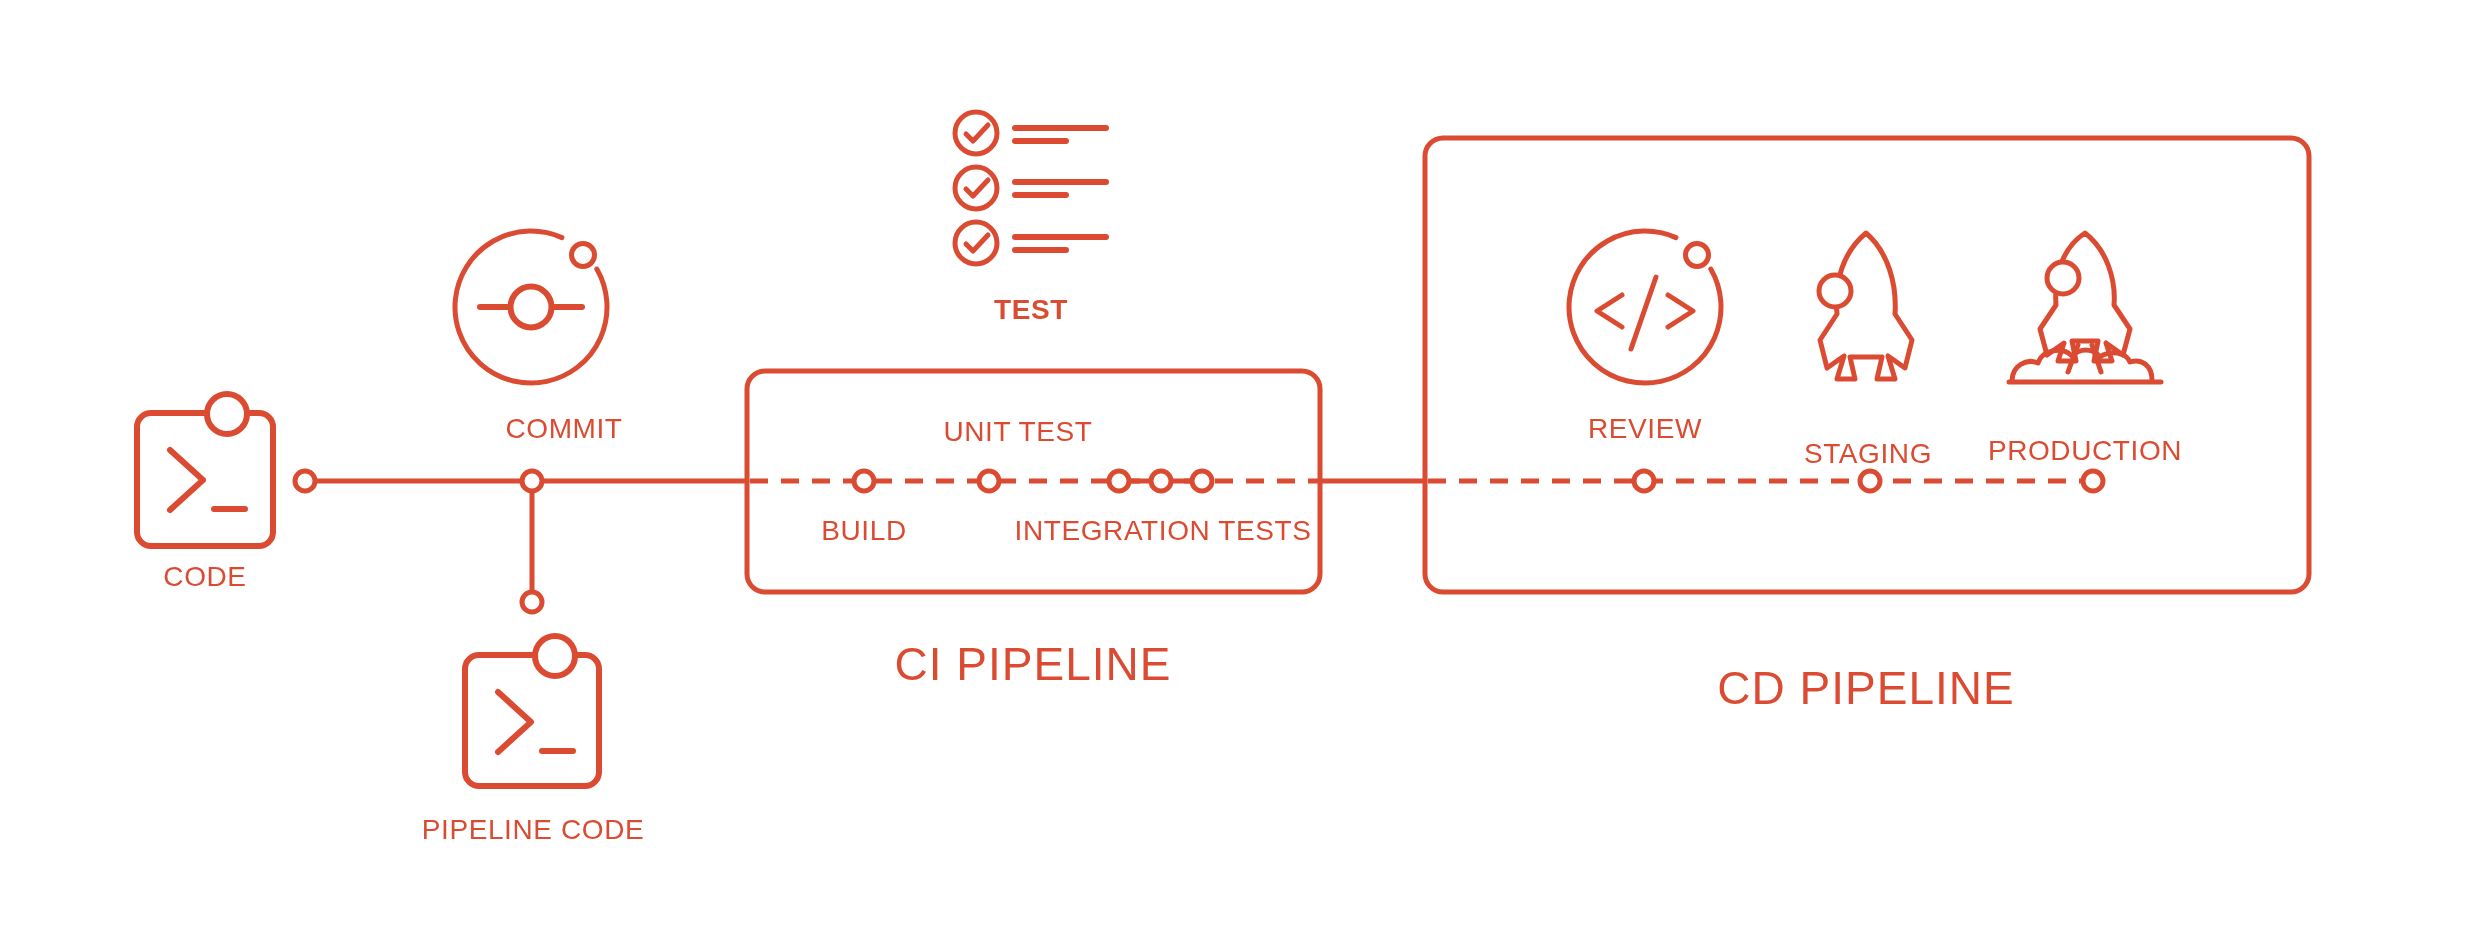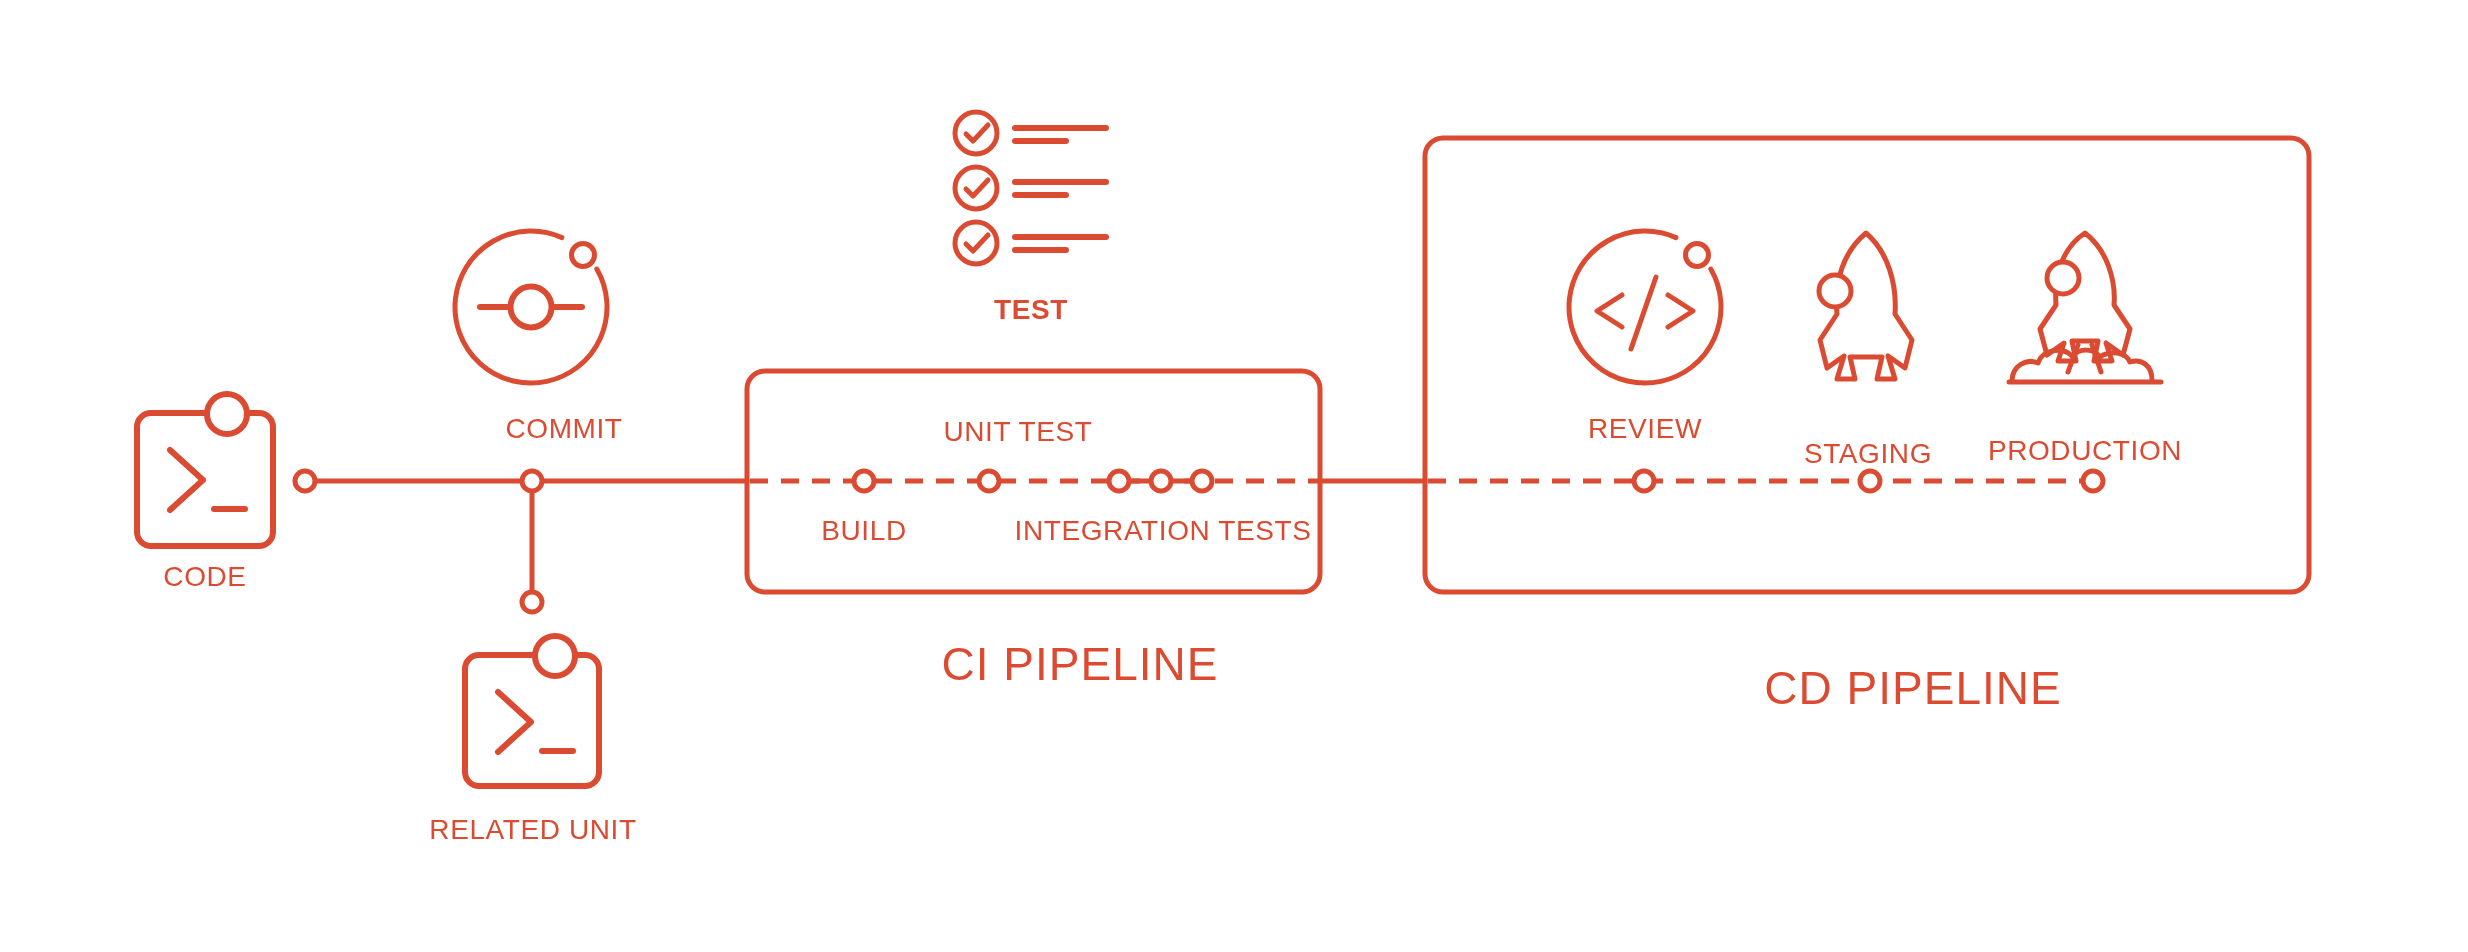--- a/index.html
+++ b/index.html
@@ -20,21 +20,21 @@
   .node { fill: #fff; }
   .wfill { fill: #fff; }
   .label {
     position: absolute;
     transform: translate(-50%, -50%);
     color: var(--accent);
     font-size: 28px;
     letter-spacing: 0.6px;
     white-space: nowrap;
   }
-  .title { font-size: 46px; letter-spacing: 1px; margin-left: 47px; }
+  .title { font-size: 46px; letter-spacing: 1px; }
 </style>
 </head>
 <body>
 
 <div class="canvas">
 
   <svg class="overlay" width="2468" height="952" viewBox="0 0 2468 952">
 
     <g>
       <line class="s" x1="305" y1="481" x2="747" y2="481"></line>
@@ -138,21 +138,21 @@
       <circle class="s node" cx="1161" cy="481" r="10"></circle>
       <circle class="s node" cx="1202" cy="481" r="10"></circle>
       <circle class="s node" cx="1644" cy="481" r="10"></circle>
       <circle class="s node" cx="1870" cy="481" r="10"></circle>
       <circle class="s node" cx="2093" cy="481" r="10"></circle>
     </g>
   </svg>
 
   <div class="label" style="left:205px;  top:577px;">CODE</div>
   <div class="label" style="left:532px;  top:429px;margin-left:32px;">COMMIT</div>
-  <div class="label" style="left:533px;  top:830px;">RELATED UNIT</div>
+  <div class="label" style="left:533px;  top:830px;">PIPELINE CODE</div>
   <div class="label" style="left:1031px; top:310px;font-weight:bold;">TEST</div>
   <div class="label" style="left:1018px;  top:432px;">UNIT TEST</div>
   <div class="label" style="left:864px;  top:531px;">BUILD</div>
   <div class="label" style="left:1163px; top:531px;">INTEGRATION TESTS</div>
   <div class="label" style="left:1645px; top:429px;">REVIEW</div>
   <div class="label" style="left:1868px; top:429px;margin-top:25px;">STAGING</div>
   <div class="label" style="left:2085px; top:451px;">PRODUCTION</div>
 
   <div class="label title" style="left:1033px; top:664px;">CI PIPELINE</div>
   <div class="label title" style="left:1866px; top:688px;">CD PIPELINE</div>

